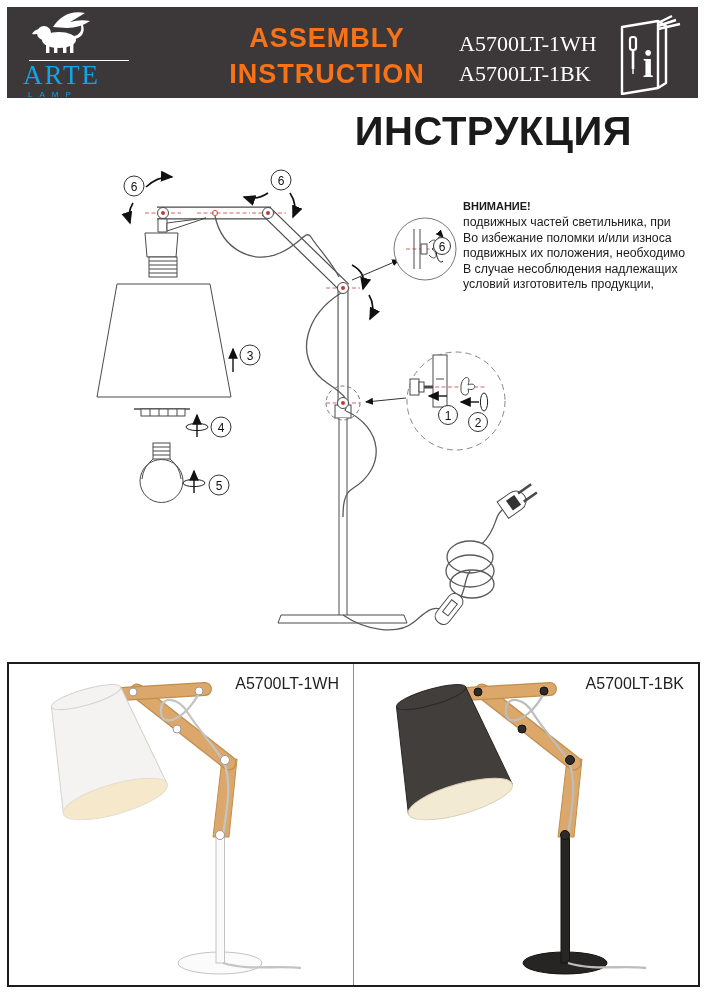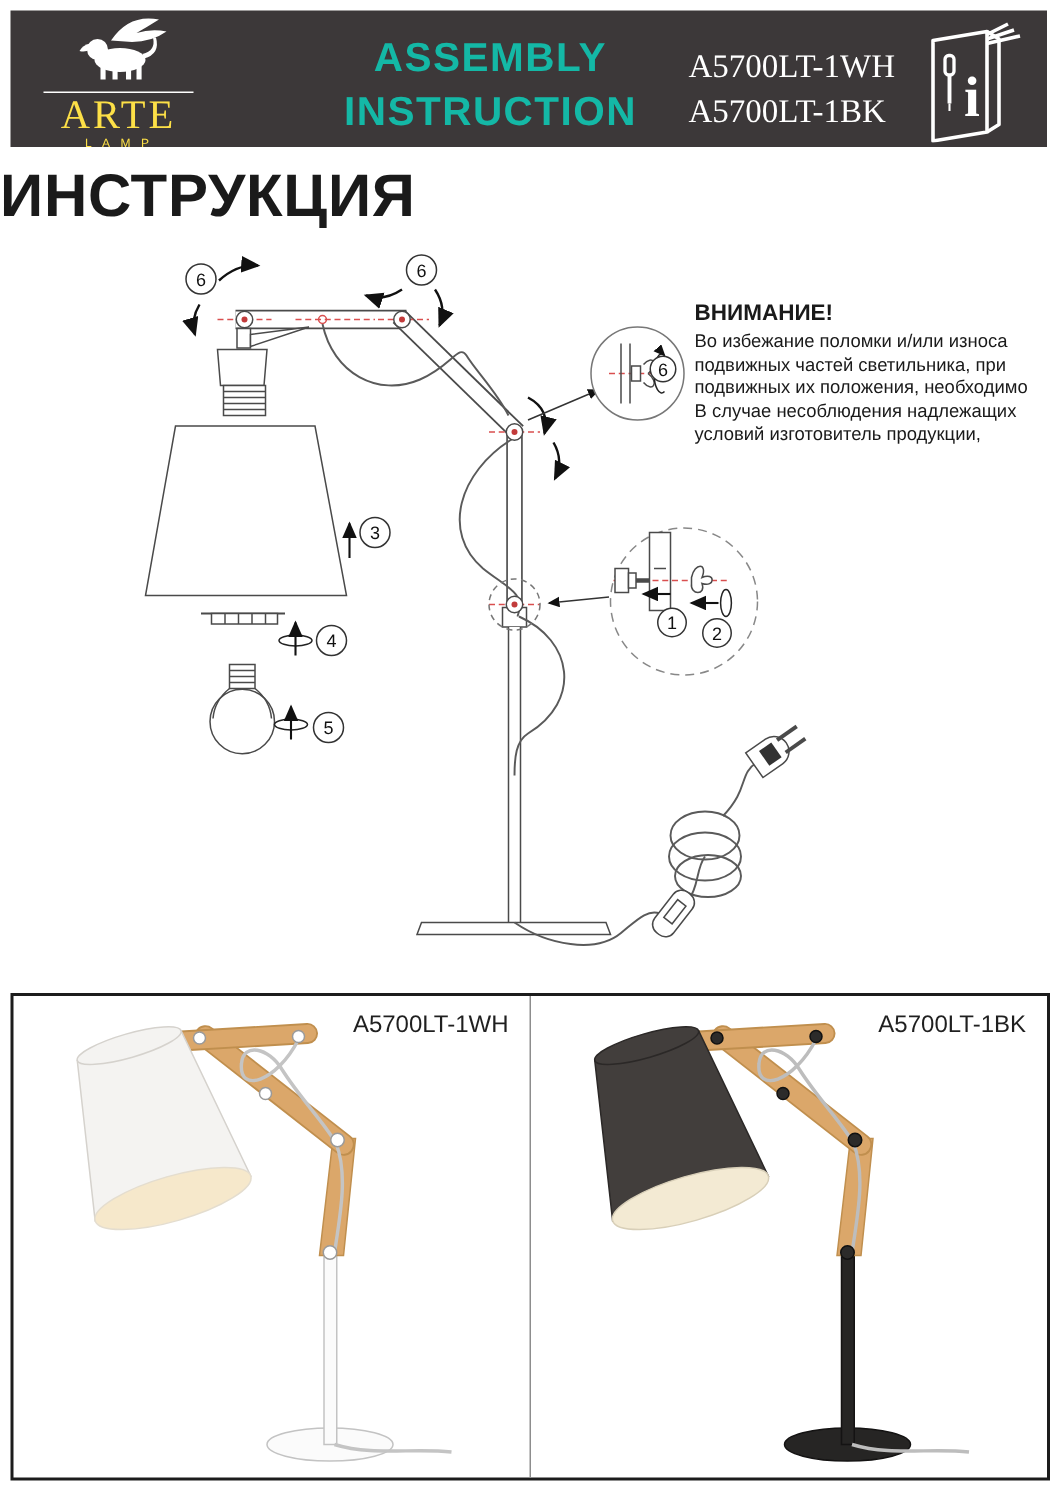--- a/index.html
+++ b/index.html
@@ -1,34 +1,34 @@
 <!DOCTYPE html>
 <html><head>
 <meta charset="utf-8">
 <style>
   html,body{margin:0;padding:0;background:#fff;}
   .page{position:relative;width:707px;height:1000px;background:#fff;overflow:hidden;
         font-family:"Liberation Sans",sans-serif;color:#1a1a1a;}
   
   .header{position:absolute;left:7px;top:7px;width:691px;height:91px;background:#3c3839;}
-  .logo{position:absolute;left:16px;top:4px;width:112px;height:86px;text-align:center;color:#fde047;}
+  .logo{position:absolute;left:16px;top:4px;width:112px;height:86px;color:#0ea5e9;}
   .logo-rule{border:0;border-top:1.5px solid #fff;margin:1px 6px 0 6px;}
   .logo-arte{font-family:"Liberation Serif",serif;font-size:27px;letter-spacing:2px;line-height:28px;}
   .logo-lamp{font-size:8px;letter-spacing:7px;line-height:11px;padding-left:5px;}
-  .asm{position:absolute;left:195px;top:13px;width:250px;text-align:center;color:#14b8a6;
+  .asm{position:absolute;left:195px;top:13px;width:250px;text-align:center;color:#f97316;
        font-size:27px;font-weight:bold;letter-spacing:1px;line-height:36px;}
   .models{position:absolute;left:452px;top:22px;color:#fff;font-family:"Liberation Serif",serif;
           font-size:22px;line-height:30px;white-space:nowrap;}
   .bookicon{position:absolute;right:10px;top:6px;}
   
-  .page-title{position:absolute;left:0;top:109px;width:632px;text-align:left;
+  .page-title{position:absolute;left:0;top:109px;width:632px;text-align:right;
               font-size:40px;font-weight:bold;letter-spacing:0.5px;}
   
   .warning{position:absolute;left:463px;top:200px;width:240px;}
-  .warning h3{margin:0 0 3px 0;font-size:15px;font-weight:bold;}
+  .warning h3{margin:0 0 3px 0;font-size:11px;font-weight:bold;}
   .warning div{font-size:12.3px;line-height:15.6px;}
   
   .diagram{position:absolute;left:0;top:163px;width:707px;height:495px;}
   .co{font-size:12px;fill:#111;text-anchor:middle;}
   
   .photo-box{position:absolute;left:7px;top:662px;width:689px;height:321px;
              border:2px solid #1c1c1c;display:flex;background:#fff;}
   .panel{position:relative;flex:1;overflow:hidden;}
   .panel + .panel{border-left:1px solid #8d8d8d;}
   .model-label{position:absolute;top:11px;right:14px;font-size:16px;color:#1f1f1f;}
@@ -81,22 +81,22 @@
         <line x1="31" y1="56" x2="31" y2="61" stroke-width="1.4"></line>
       </g>
       <text x="46" y="64" font-family="Liberation Serif, serif" font-weight="bold" font-size="38" fill="#ffffff" text-anchor="middle">i</text>
     </svg>
   </div>
 
   <div class="page-title">ИНСТРУКЦИЯ</div>
 
   <div class="warning">
     <h3>ВНИМАНИЕ!</h3>
+    <div>подвижных частей светильника, при</div>
     <div>Во избежание поломки и/или износа</div>
-    <div>подвижных частей светильника, при</div>
     <div>подвижных их положения, необходимо</div>
     <div>В случае несоблюдения надлежащих</div>
     <div>условий изготовитель продукции,</div>
   </div>
 
   <svg class="diagram" viewBox="0 0 707 495">
     <defs>
       <marker id="ah" markerWidth="9" markerHeight="8" refX="7" refY="3.5" orient="auto">
         <path d="M0,0 L8,3.5 L0,7 Z" fill="#111"></path>
       </marker>

